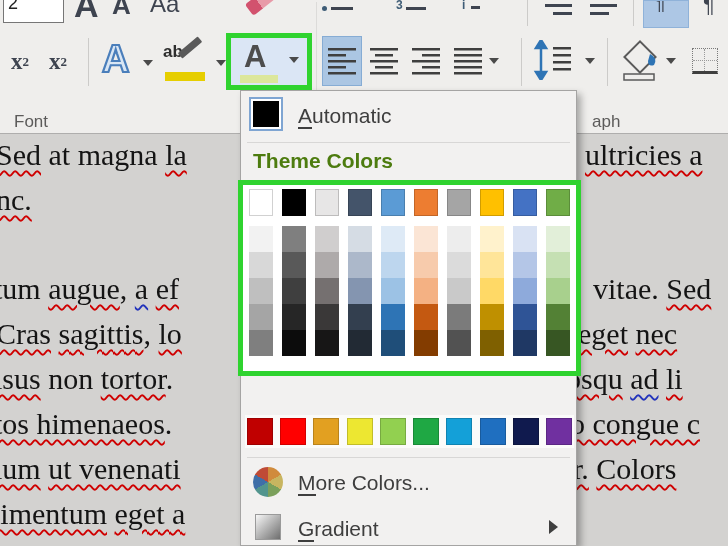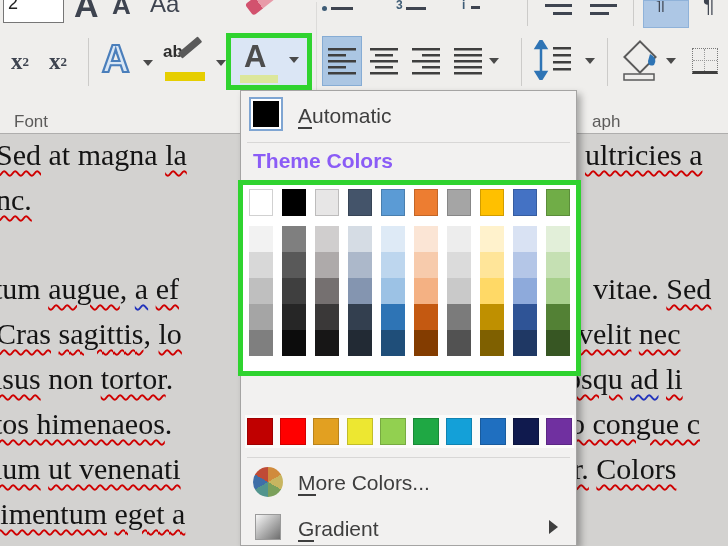--- a/index.html
+++ b/index.html
@@ -58,21 +58,21 @@
   .doclayer{left:0;top:0;width:728px;height:546px;z-index:1;}
   .docline{position:absolute;font-family:"Liberation Serif",serif;font-size:30px;color:#141414;white-space:pre;}
   .sq-red{text-decoration:underline;text-decoration-style:wavy;text-decoration-color:#CF0000;text-decoration-thickness:2px;text-underline-offset:5px;}
   .sq-blue{text-decoration:underline;text-decoration-style:wavy;text-decoration-color:#2233BB;text-decoration-thickness:2px;text-underline-offset:5px;}
 
   
   .menu{left:240px;top:90px;width:337px;height:456px;background:#F2F1F0;border:1px solid #A5A4A3;
     box-sizing:border-box;z-index:10;box-shadow:4px 4px 7px rgba(0,0,0,.30);}
   .menuitem-label{font-size:21px;color:#3E3E3E;}
   .accel{border-bottom:2px solid #3E3E3E;}
-  .menuheader{font-size:21px;font-weight:bold;color:#8b5cf6;}
+  .menuheader{font-size:21px;font-weight:bold;color:#4d7c0f;}
   .msep{left:6px;width:323px;height:1px;background:#D8D7D6;}
   .auto-swatch{left:10px;top:6px;width:26px;height:26px;background:#000;border:2px solid #fff;outline:2px solid #7FA5D2;}
   .gridbox{left:-3px;top:89px;width:343px;height:196px;background:#FFFFFF;z-index:11;}
   .grid-inner{position:absolute;left:6px;right:6px;top:4px;}
   .swrow{display:flex;justify-content:space-between;}
   .swatch{width:24px;height:27px;box-shadow:inset 0 0 0 1px rgba(0,0,0,.18);}
   .vcol{display:flex;flex-direction:column;width:24px;}
   .vcell{width:24px;height:26px;}
   .stdstrip{left:4px;top:324px;width:329px;height:33px;background:#FBFBFA;display:flex;justify-content:space-between;align-items:center;padding:0 2px;box-sizing:border-box;}
   .stdswatch{width:26px;height:27px;box-shadow:inset 0 0 0 1px rgba(0,0,0,.18);}
@@ -83,21 +83,21 @@
 </head>
 <body>
 
 <div class="abs doclayer">
     <div class="docline" style="left: -4px; top: 138px;"><span class="sq-red">Sed</span><span> at magna </span><span class="sq-red">la</span></div>
     <div class="docline" style="left: 585px; top: 138px;"><span class="sq-red">ultricies a</span></div>
     <div class="docline" style="left: -4px; top: 183px;"><span class="sq-red">nc.</span></div>
     <div class="docline" style="left: -6px; top: 272px;"><span>tum </span><span class="sq-red">augue</span><span>, </span><span class="sq-blue">a</span><span> </span><span class="sq-red">ef</span></div>
     <div class="docline" style="left: 593px; top: 272px;"><span>vitae. </span><span class="sq-red">Sed</span></div>
     <div class="docline" style="left: -4px; top: 317px;"><span class="sq-red">Cras</span><span> </span><span class="sq-red">sagittis</span><span>, </span><span class="sq-red">lo</span></div>
-    <div class="docline" style="left: 563px; top: 317px;"><span>, </span><span class="sq-red">velit</span><span> </span><span class="sq-red">nec</span></div>
+    <div class="docline" style="left: 563px; top: 317px;"><span>, </span><span class="sq-red">eget</span><span> </span><span class="sq-red">nec</span></div>
     <div class="docline" style="left: -6px; top: 362px;"><span class="sq-red">isus</span><span> non </span><span class="sq-red">tortor</span><span>.</span></div>
     <div class="docline" style="left: 566px; top: 362px;"><span class="sq-red">osqu</span><span> </span><span class="sq-blue">ad</span><span> </span><span class="sq-red">li</span></div>
     <div class="docline" style="left: -6px; top: 407px;"><span class="sq-red">tos himenaeos</span><span>.</span></div>
     <div class="docline" style="left: 570px; top: 407px;"><span class="sq-red">o congue c</span></div>
     <div class="docline" style="left: -6px; top: 452px;"><span class="sq-red">lum</span><span> </span><span class="sq-red">ut venenati</span></div>
     <div class="docline" style="left: 573px; top: 452px;"><span class="sq-red">r.</span><span> </span><span class="sq-red">Colors</span></div>
     <div class="docline" style="left: -8px; top: 497px;"><span class="sq-red">limentum</span><span> </span><span class="sq-red">eget a</span></div>
   </div>
 
 <div class="abs ribbon">

